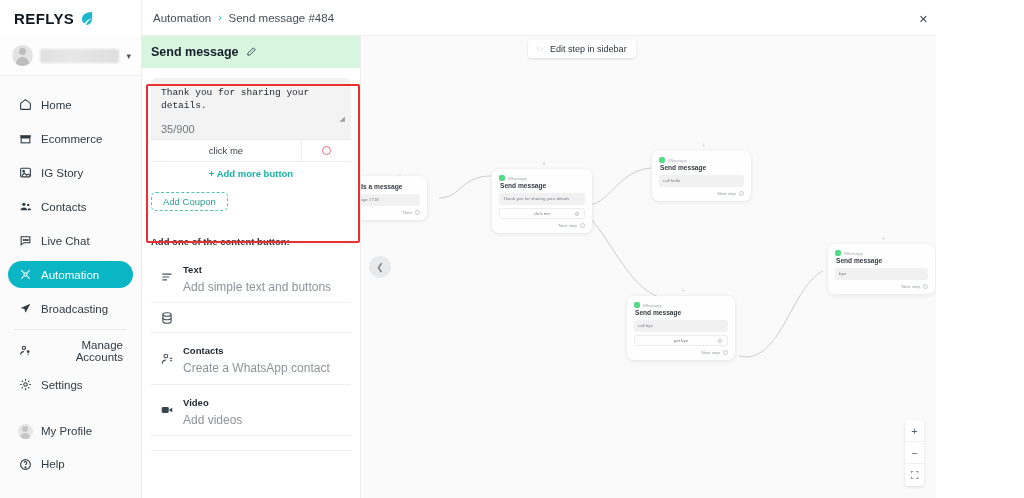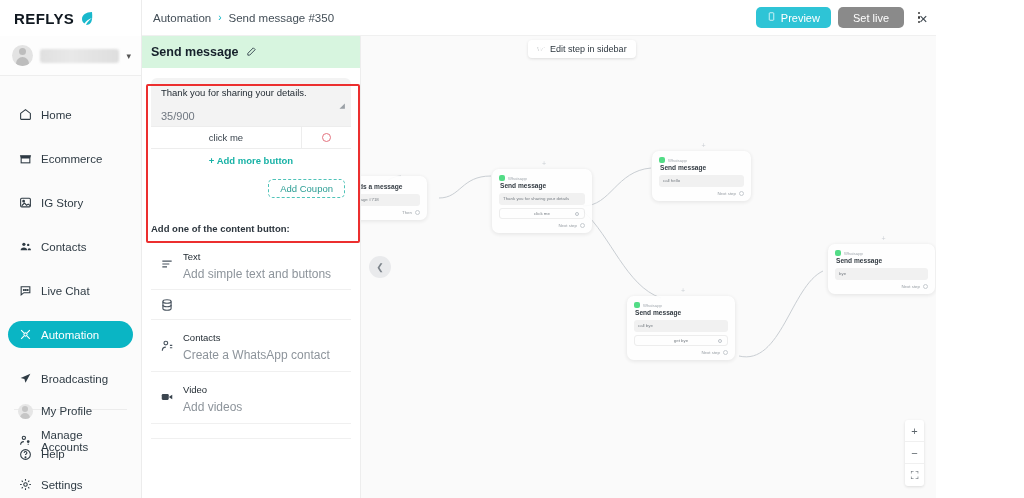--- a/index.html
+++ b/index.html
@@ -42,22 +42,22 @@
   .acct-name {
     flex: 1; height: 14px; border-radius: 3px;
     background: linear-gradient(90deg,#e0e0e0,#e8e8e8 40%,#dedede);
     filter: blur(1.2px);
   }
   .acct-caret { font-size: 9px; color: #555; }
 
   .nav { padding: 8px 0 0 0; }
   .nav-item {
     display: flex; align-items: center; gap: 9px;
-    height: 27px; margin: 17px 8px; padding: 0 10px; border-radius: 14px;
-    font-size: 11.5px; color: #2f3b44; cursor: pointer;
+    height: 27px; margin: 7px 8px; padding: 0 10px; border-radius: 14px;
+    font-size: 11.5px; color: #2f3b44; cursor: pointer; text-align: right;
   }
   .nav-item .ico { width: 14px; height: 14px; flex: 0 0 14px; display: flex; align-items: center; justify-content: center; }
   .nav-item .ico svg { display: block; }
   .nav-item.active { background: #0ab5c4; color: #fff; }
   .nav-item.active .ico svg { stroke: #fff; fill: none; }
   .nav-sep { height: 1px; background: #ececec; margin: 6px 14px; }
 
   .nav-bottom { position: absolute; bottom: 14px; left: 0; right: 0; }
   .nav-bottom .nav-item { height: 26px; }
   .mini-avatar {
@@ -100,42 +100,42 @@
     gap: 7px; padding-left: 9px;
   }
   .panel-title { font-size: 12.5px; font-weight: 700; color: #16212b; }
 
   .msg-card-wrap { position: relative; padding: 10px 9px 8px 9px; }
   .msg-card { background: #fff; border-radius: 6px; }
   .msg-bubble {
     background: #f3f3f3; border-radius: 6px 6px 0 0; padding: 9px 10px 4px 10px;
     position: relative;
   }
-  .msg-text { font-size: 9.5px; color: #1d262e; line-height: 1.35; }
+  .msg-text { font-size: 9.5px; color: #1d262e; line-height: 1.35; font-family: Liberation Mono, monospace; }
   .msg-resize { position: absolute; right: 6px; bottom: 16px; font-size: 7px; color: #9aa0a6; }
   .msg-counter { font-size: 11px; color: #6f7780; padding-top: 10px; }
 
   .btn-row {
     display: flex; align-items: center; border-top: 1px solid #ededed;
     height: 22px;
   }
   .btn-row-label {
     flex: 1; text-align: center; font-size: 9.5px; color: #3a444d; cursor: pointer;
   }
   .btn-row-del {
     width: 50px; display: flex; align-items: center; justify-content: center;
     border-left: 1px solid #ededed; height: 100%; cursor: pointer;
   }
   .del-circle { width: 9px; height: 9px; border-radius: 50%; border: 1.3px solid #e4737f; }
 
   .add-more {
     text-align: center; font-size: 9.5px; color: #18b2a6; padding: 6px 0 8px;
     border-top: 1px solid #ededed; cursor: pointer; font-weight: 600;
   }
-  .coupon-row { display: flex; justify-content: flex-end; padding: 5px 6px 9px 0; }
+  .coupon-row { display: flex; justify-content: flex-start; padding: 5px 6px 9px 0; }
   .btn-coupon {
     border: 1px dashed #4fc3b8; color: #2a9d93; background: #fff;
     border-radius: 5px; height: 19px; padding: 0 11px; font-size: 9.5px;
     cursor: pointer; font-family: inherit;
   }
   .panel-red-outline {
     position: absolute; left: 146px; top: 84px; width: 214px; height: 159px;
     border: 2px solid #ec2f2f; border-radius: 2px; z-index: 9; pointer-events: none;
   }
   .panel-close {
@@ -143,21 +143,21 @@
     cursor: pointer; z-index: 10; line-height: 1;
   }
 
   .blocks { padding: 8px 9px 0 9px; }
   .blocks-title { font-size: 9.5px; color: #2d363e; font-weight: 600; margin-bottom: 5px; }
   .block {
     display: flex; align-items: center; gap: 9px; padding: 7px 4px 7px 8px;
     border-bottom: 1px solid #f0f0f0; cursor: pointer;
   }
   .block .bico { width: 15px; height: 15px; flex: 0 0 15px; display:flex; align-items:center; justify-content:center; }
-  .block-name { font-size: 9.5px; font-weight: 400; color: #1d262e; line-height: 1.25; }
+  .block-name { font-size: 9.5px; font-weight: 700; color: #1d262e; line-height: 1.25; }
   .block-desc { font-size: 12px; color: #8d949b; line-height: 1.3; }
 
   
   .canvas {
     position: absolute; left: 361px; top: 36px; right: 0; bottom: 0;
     background: #fafafa; overflow: hidden;
   }
   .edit-pill {
     position: absolute; left: 167px; top: 4px; background: #fff;
     border-radius: 4px; box-shadow: 0 1px 3px rgba(0,0,0,.12);
@@ -337,35 +337,21 @@
           </span>
         <span>Help</span>
       </div>
     </div>
   </aside>
 
   <header class="topbar">
     <div class="crumbs">
       <span class="crumb-link">Automation</span>
       <span class="crumb-sep">›</span>
-      <span class="crumb-cur">Send message #350</span>
-    </div>
-    <div class="top-actions">
-      <button class="btn-preview">
-        <span><svg width="9" height="11" viewBox="0 0 24 24" fill="none" stroke="#fff" stroke-width="2">
-              <rect x="6" y="2" width="12" height="20" rx="2"></rect>
-            </svg></span>
-        <span>Preview</span>
-      </button>
-      <button class="btn-live">Set live</button>
-      <span class="kebab">
-          <i></i>
-          <i></i>
-          <i></i>
-        </span>
+      <span class="crumb-cur">Send message #484</span>
     </div>
   </header>
 
   <section class="panel">
     <div class="panel-head">
       <span class="panel-title">Send message</span>
       <span><svg width="11" height="11" viewBox="0 0 24 24" fill="none" stroke="#31414c" stroke-width="2">
             <path d="M4 20h4L20 8l-4-4L4 16z"></path>
           </svg></span>
     </div>

